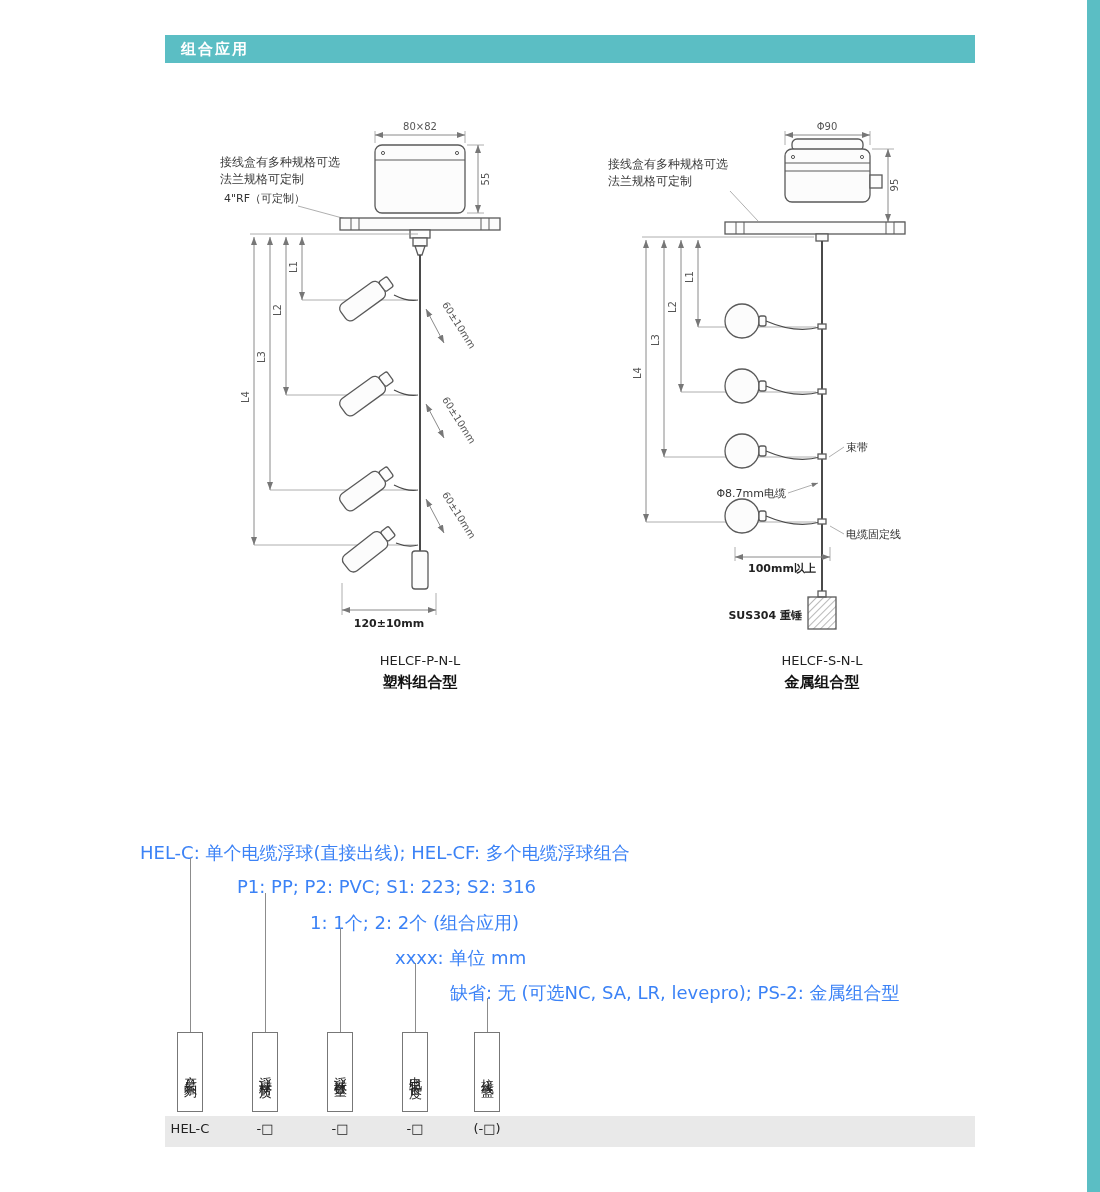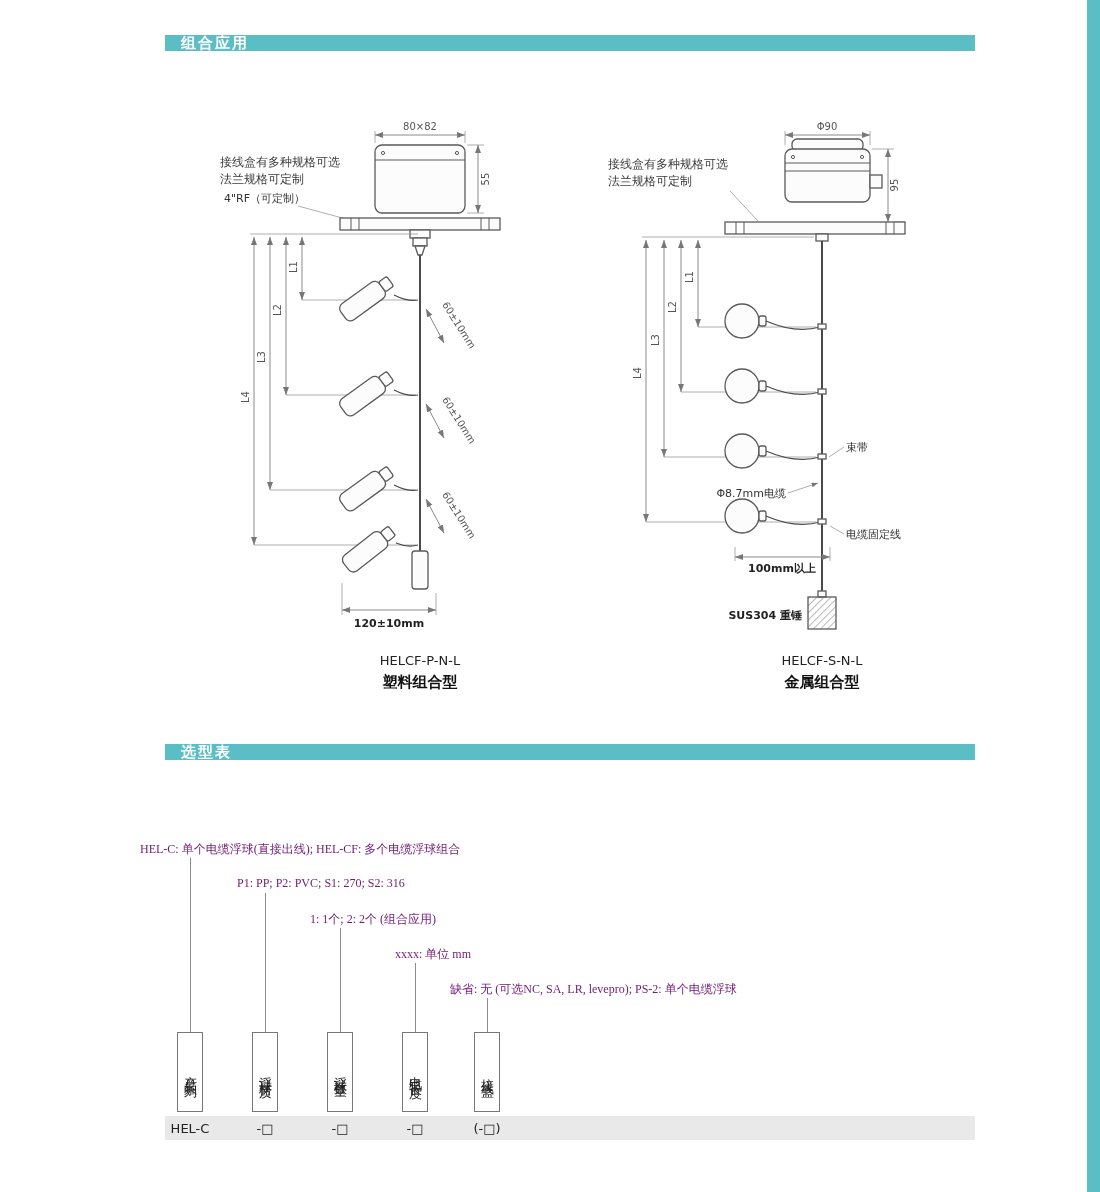--- a/index.html
+++ b/index.html
@@ -1,44 +1,44 @@
 <!DOCTYPE html>
 <html><head>
 <meta charset="utf-8">
 <style>
   * { margin:0; padding:0; box-sizing:border-box; }
   html,body { background:#ffffff; }
   body { font-family:"DejaVu Sans","Liberation Sans",sans-serif; }
   .page { position:relative; width:1100px; height:1192px; background:#ffffff; overflow:hidden; }
   .edge-strip { position:absolute; top:0; right:0; width:13px; height:100%; background:#5bbec4; }
-  .banner { position:absolute; left:165px; width:810px; height:16px; background:#5bbec4; color:#ffffff;
+  .banner { position:absolute; left:165px; width:810px; height:28px; background:#5bbec4; color:#ffffff;
             font-size:15px; font-weight:600; letter-spacing:2px; display:flex; align-items:center; padding-left:16px; }
   #banner-combo { top:35px; }
   #banner-selection { top:744px; }
 
   svg text { font-family:"DejaVu Sans","Liberation Sans",sans-serif; fill:#333; }
   .note { font-size:12px; fill:#3a3a3a; }
   .lbl { font-size:11px; fill:#333; }
   .dimtext { font-size:10px; fill:#555; }
   .dimbold { font-size:11px; font-weight:bold; fill:#222; }
   .model-text { font-size:13px; fill:#222; }
   .caption-text { font-size:15px; font-weight:bold; fill:#111; }
   .outline { fill:#fcfcfc; stroke:#5a5a5a; stroke-width:1.3; }
   .thin { stroke:#5a5a5a; stroke-width:1; fill:none; }
   .dim { stroke:#8a8a8a; stroke-width:1; fill:none; }
   .ext { stroke:#9a9a9a; stroke-width:0.8; fill:none; }
   .cable { stroke:#4a4a4a; stroke-width:2; fill:none; }
   .wire { stroke:#4a4a4a; stroke-width:1.2; fill:none; }
 
-  .sel-row { position:absolute; font-size:12px; color:#701a75; white-space:nowrap; font-weight:500;font-family:Liberation Serif, serif; }
+  .sel-row { position:absolute; font-size:18px; color:#3b82f6; white-space:nowrap; font-weight:500; }
   .connector { position:absolute; width:1px; background:#8c8c8c; }
   .spec-box { position:absolute; top:1032px; width:26px; height:80px; border:1px solid #777; background:#fff;
               display:flex; align-items:center; justify-content:center; }
   .spec-box span { writing-mode:vertical-rl; text-orientation:upright; font-size:13px; letter-spacing:3px; color:#222; }
-  .value-band { position:absolute; left:165px; top:1116px; width:810px; height:24px; background:#e9e9e9; }
+  .value-band { position:absolute; left:165px; top:1116px; width:810px; height:31px; background:#e9e9e9; }
   .value-band span { position:absolute; top:0; line-height:26px; font-size:13px; color:#222; transform:translateX(-50%); white-space:nowrap; }
 </style>
 </head>
 <body>
 
 <div class="page">
 
   <div class="edge-strip"></div>
 
   <div class="banner" id="banner-combo">
@@ -288,29 +288,26 @@
       <rect x="228" y="492" width="28" height="32" fill="url(#hatchR)" stroke="#5a5a5a" stroke-width="1.3"></rect>
       <text class="dimbold" x="222" y="514" text-anchor="end">SUS304 重锤</text>
     </g>
 
     <g>
       <text class="model-text" x="242" y="560" text-anchor="middle">HELCF-S-N-L</text>
       <text class="caption-text" x="242" y="582" text-anchor="middle">金属组合型</text>
     </g>
   </svg>
 
-  <div class="banner" id="banner-selection">
-    <span>选型表</span>
-  </div>
 
   <div class="sel-row" style="left:140px; top:841px">HEL-C: 单个电缆浮球(直接出线); HEL-CF: 多个电缆浮球组合</div>
-  <div class="sel-row" style="left:237px; top:876px">P1: PP; P2: PVC; S1: 270; S2: 316</div>
+  <div class="sel-row" style="left:237px; top:876px">P1: PP; P2: PVC; S1: 223; S2: 316</div>
   <div class="sel-row" style="left:310px; top:911px">1: 1个; 2: 2个 (组合应用)</div>
   <div class="sel-row" style="left:395px; top:946px">xxxx: 单位 mm</div>
-  <div class="sel-row" style="left:450px; top:981px">缺省: 无 (可选NC, SA, LR, levepro); PS-2: 单个电缆浮球</div>
+  <div class="sel-row" style="left:450px; top:981px">缺省: 无 (可选NC, SA, LR, levepro); PS-2: 金属组合型</div>
 
   <div class="connector" style="left:190px; top:858px; height:174px"></div>
   <div class="connector" style="left:265px; top:893px; height:139px"></div>
   <div class="connector" style="left:340px; top:928px; height:104px"></div>
   <div class="connector" style="left:415px; top:963px; height:69px"></div>
   <div class="connector" style="left:487px; top:998px; height:34px"></div>
 
   <div class="spec-box" style="left:177px">
     <span>产品系列</span>
   </div>

